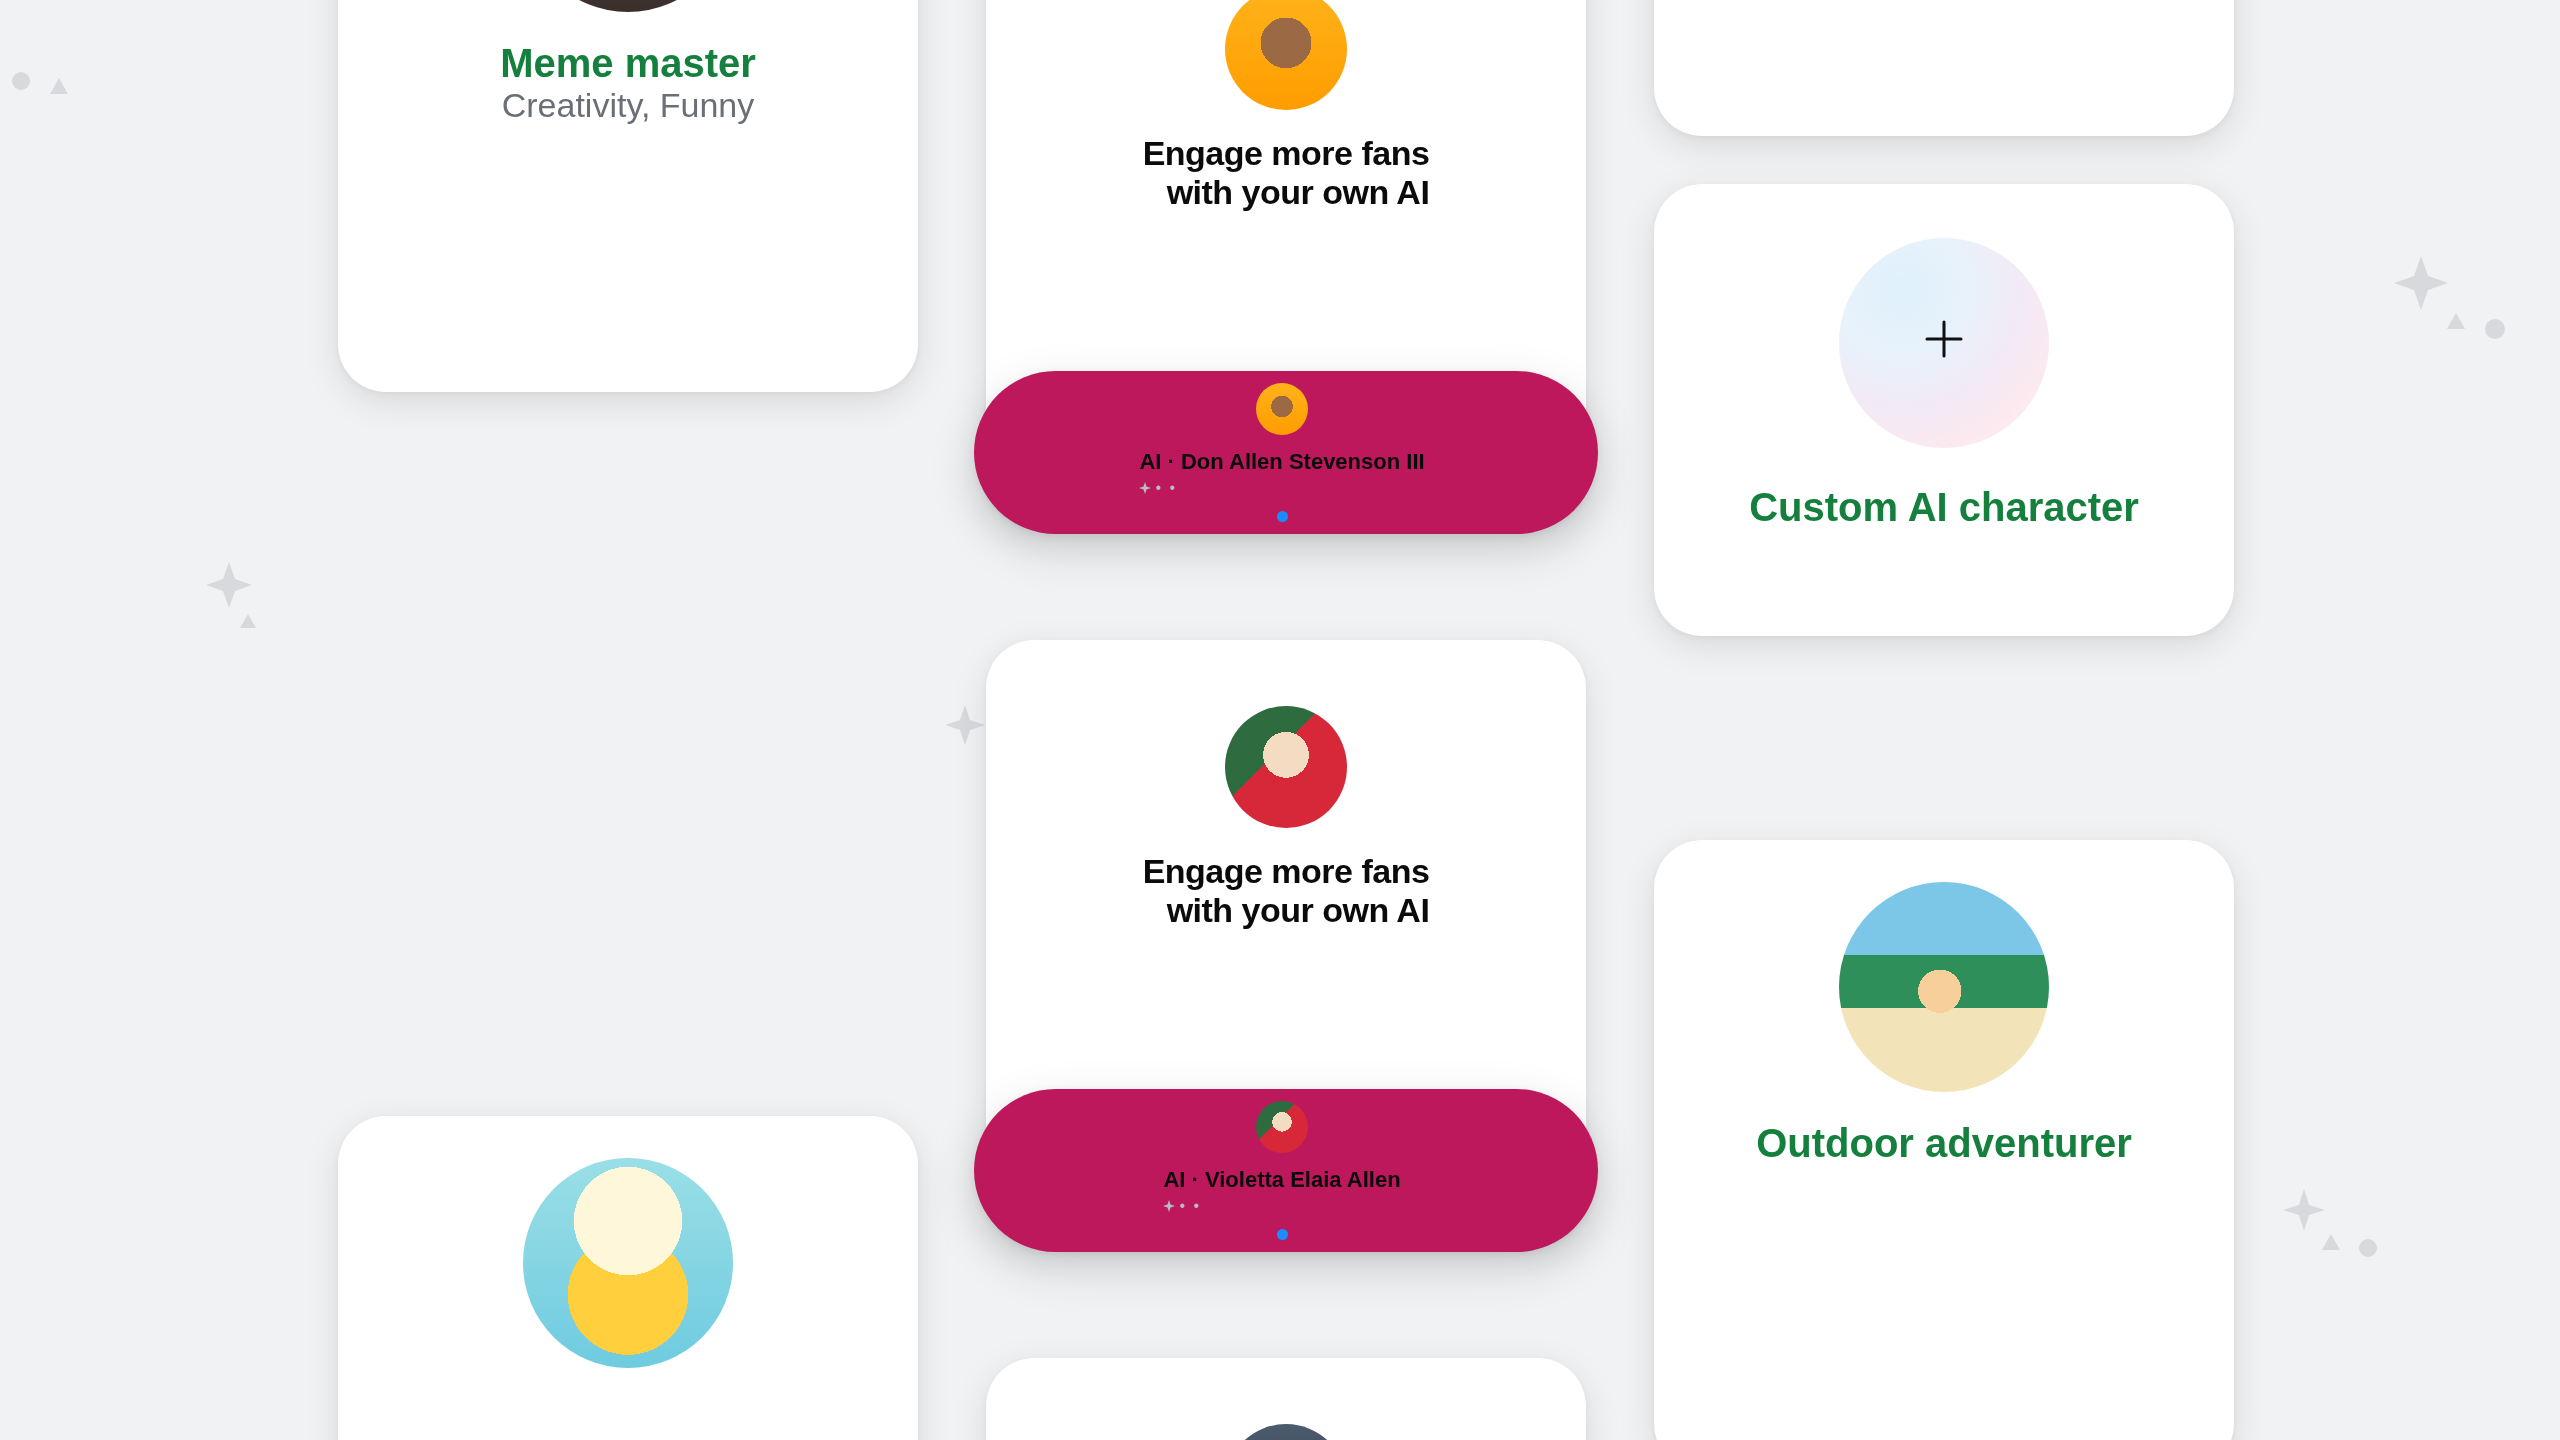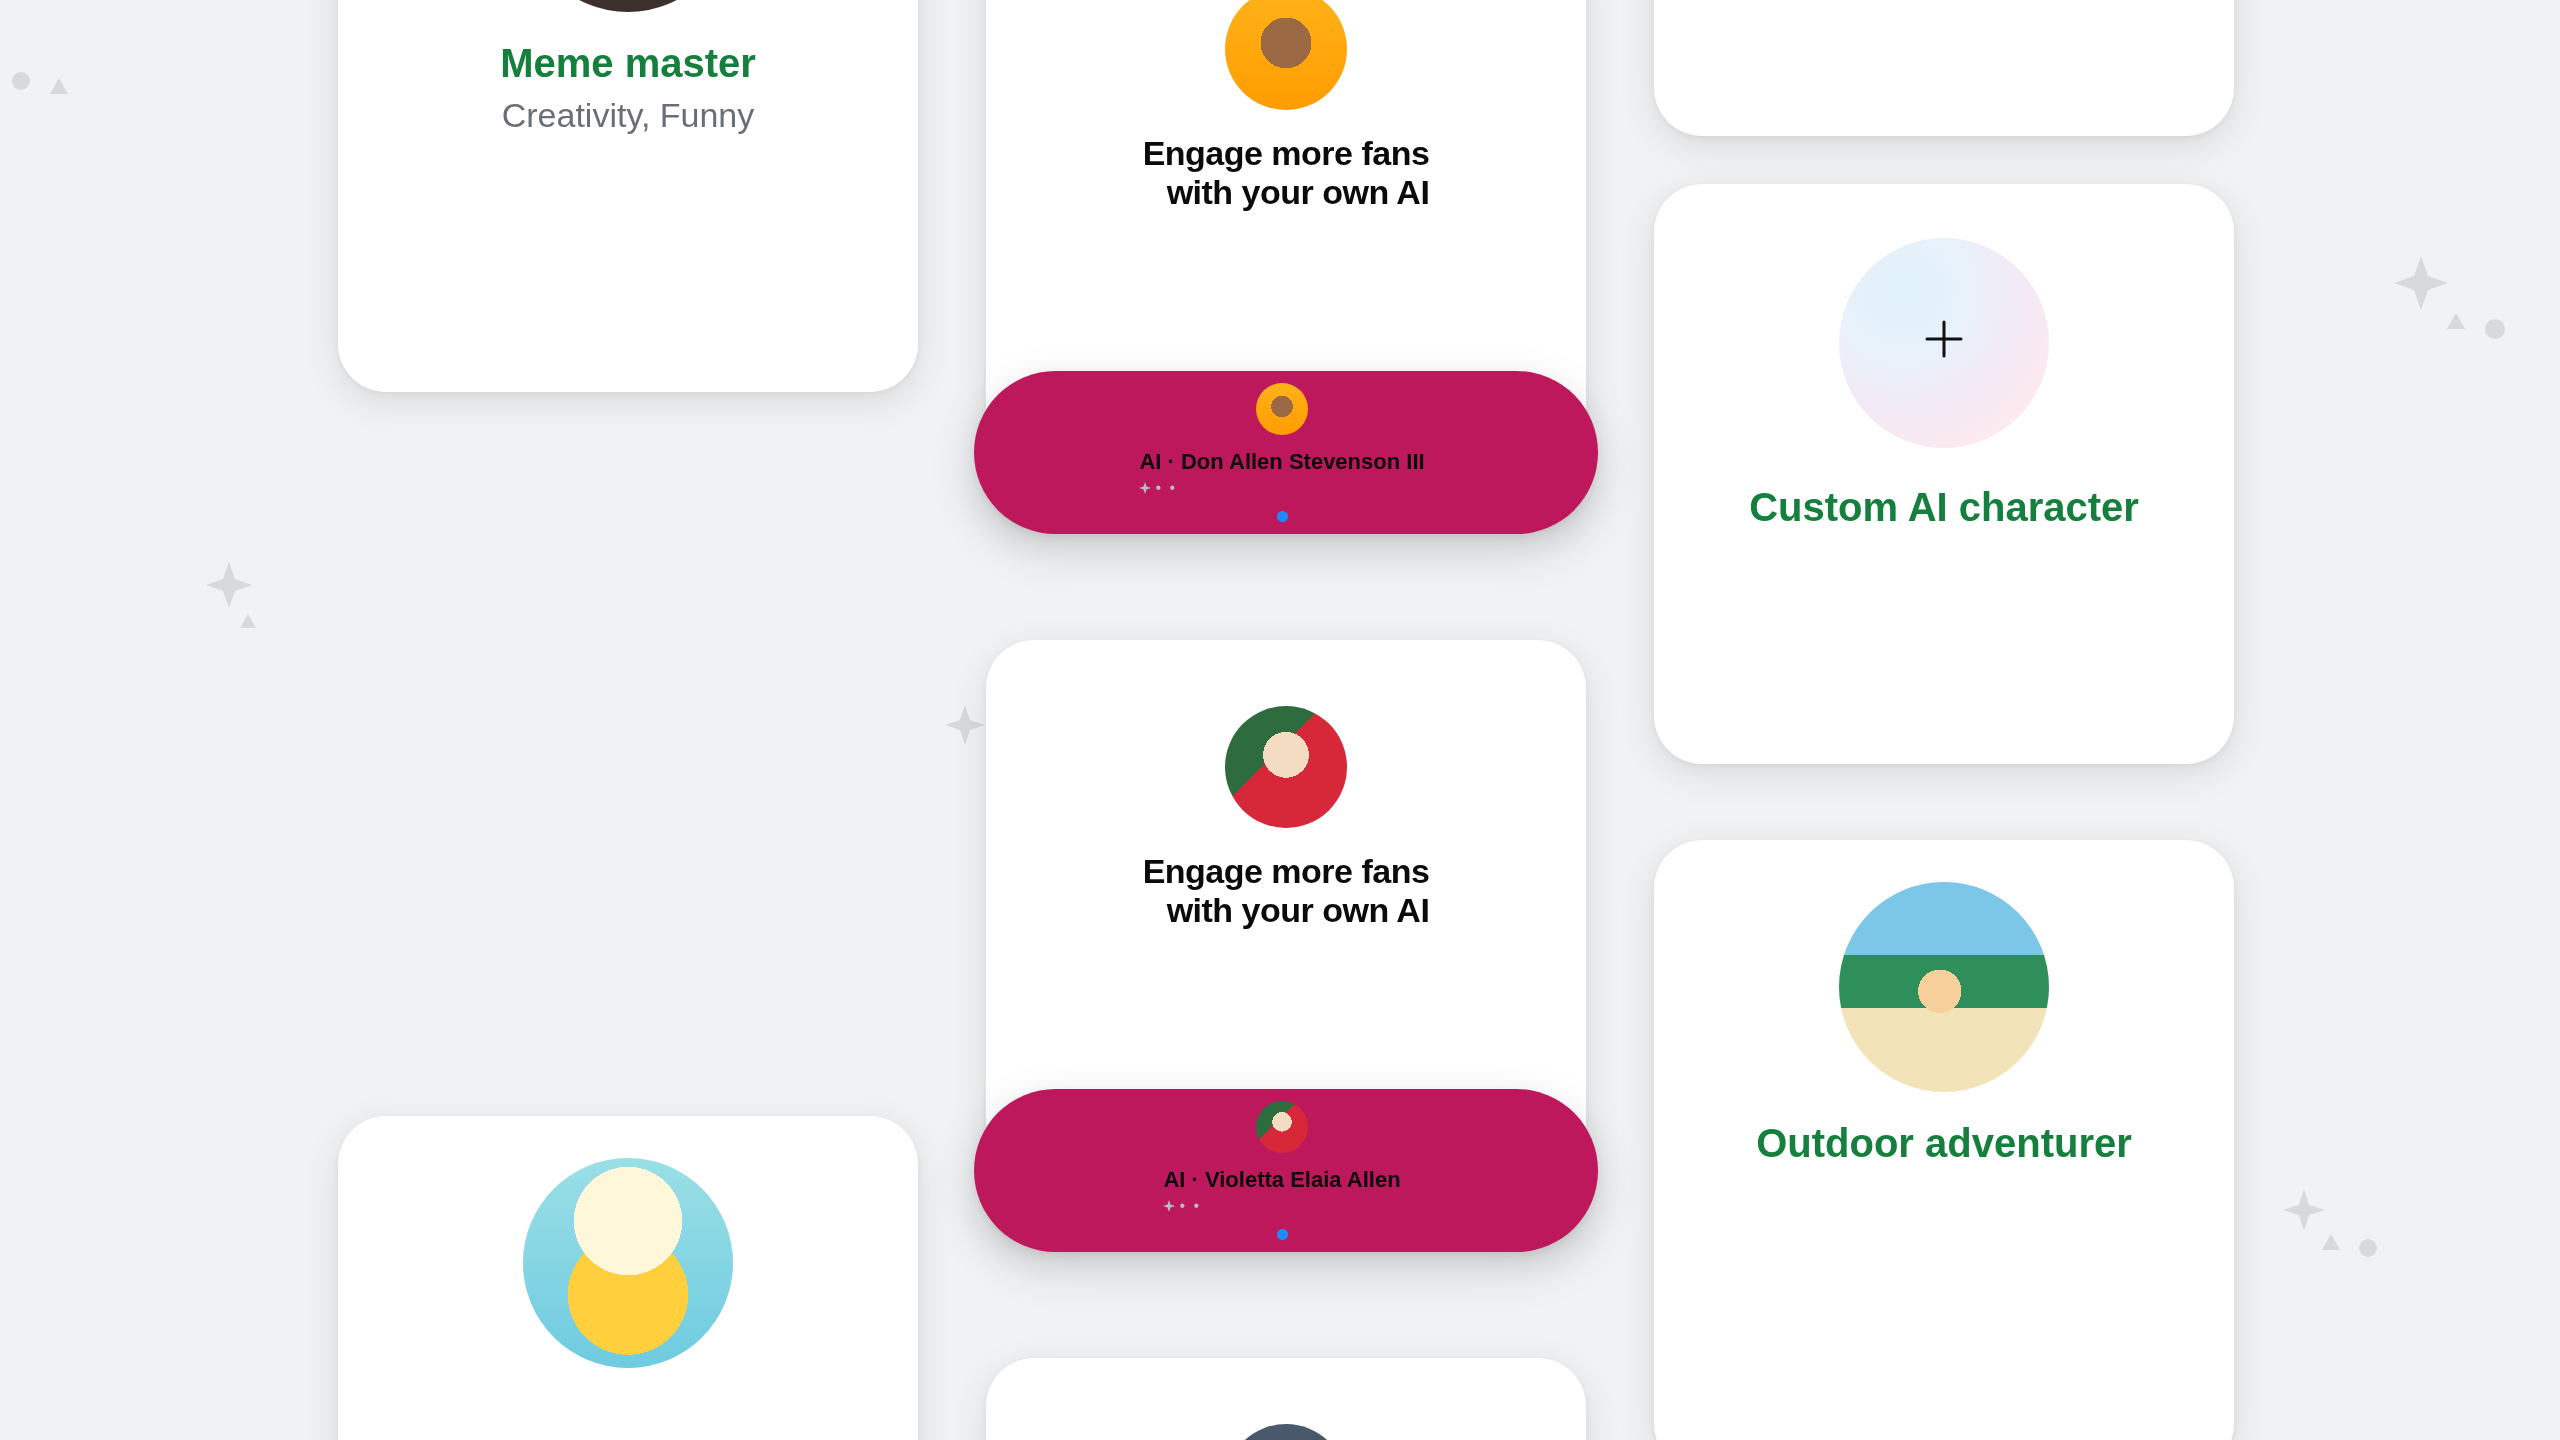--- a/index.html
+++ b/index.html
@@ -45,21 +45,20 @@
   }
 
   .card-title {
     font-size: 40px;
     font-weight: 700;
     color: #15803d;
     text-align: center;
     line-height: 1.15;
   }
   .card-sub {
-    margin-top: 10px;
     font-size: 34px;
     color: #6a6f77;
     text-align: center;
   }
 
   
   .promo {
     padding: 66px 48px 44px;
   }
   .promo .avatar-md { width: 122px; height: 122px; margin-bottom: 24px; }
@@ -140,21 +139,21 @@
   
   #c-meme      { left: 338px;  top: -240px; width: 580px; height: 632px; }
   #c-tour      { left: 338px;  top: 438px;  width: 580px; height: 632px; }
   #c-popcorn   { left: 338px;  top: 1116px; width: 580px; height: 632px; }
 
   #c-engage1   { left: 986px;  top: -78px;  width: 600px; height: 600px; }
   #c-engage2   { left: 986px;  top: 640px;  width: 600px; height: 600px; }
   #c-engage3   { left: 986px;  top: 1358px; width: 600px; height: 600px; }
 
   #c-athlete   { left: 1654px; top: -476px; width: 580px; height: 612px; }
-  #c-custom    { left: 1654px; top: 184px;  width: 580px; height: 580px; }
+  #c-custom    { left: 1654px; top: 184px;  width: 580px; height: 452px; }
   #c-outdoor   { left: 1654px; top: 840px;  width: 580px; height: 632px; }
 </style>
 </head>
 <body>
 
 <div class="stage">
 
   <div class="bg-deco" style="left:8px; top:68px">
     <svg width="26" height="26">
         <circle cx="13" cy="13" r="9" fill="#d7d9dc"></circle>

